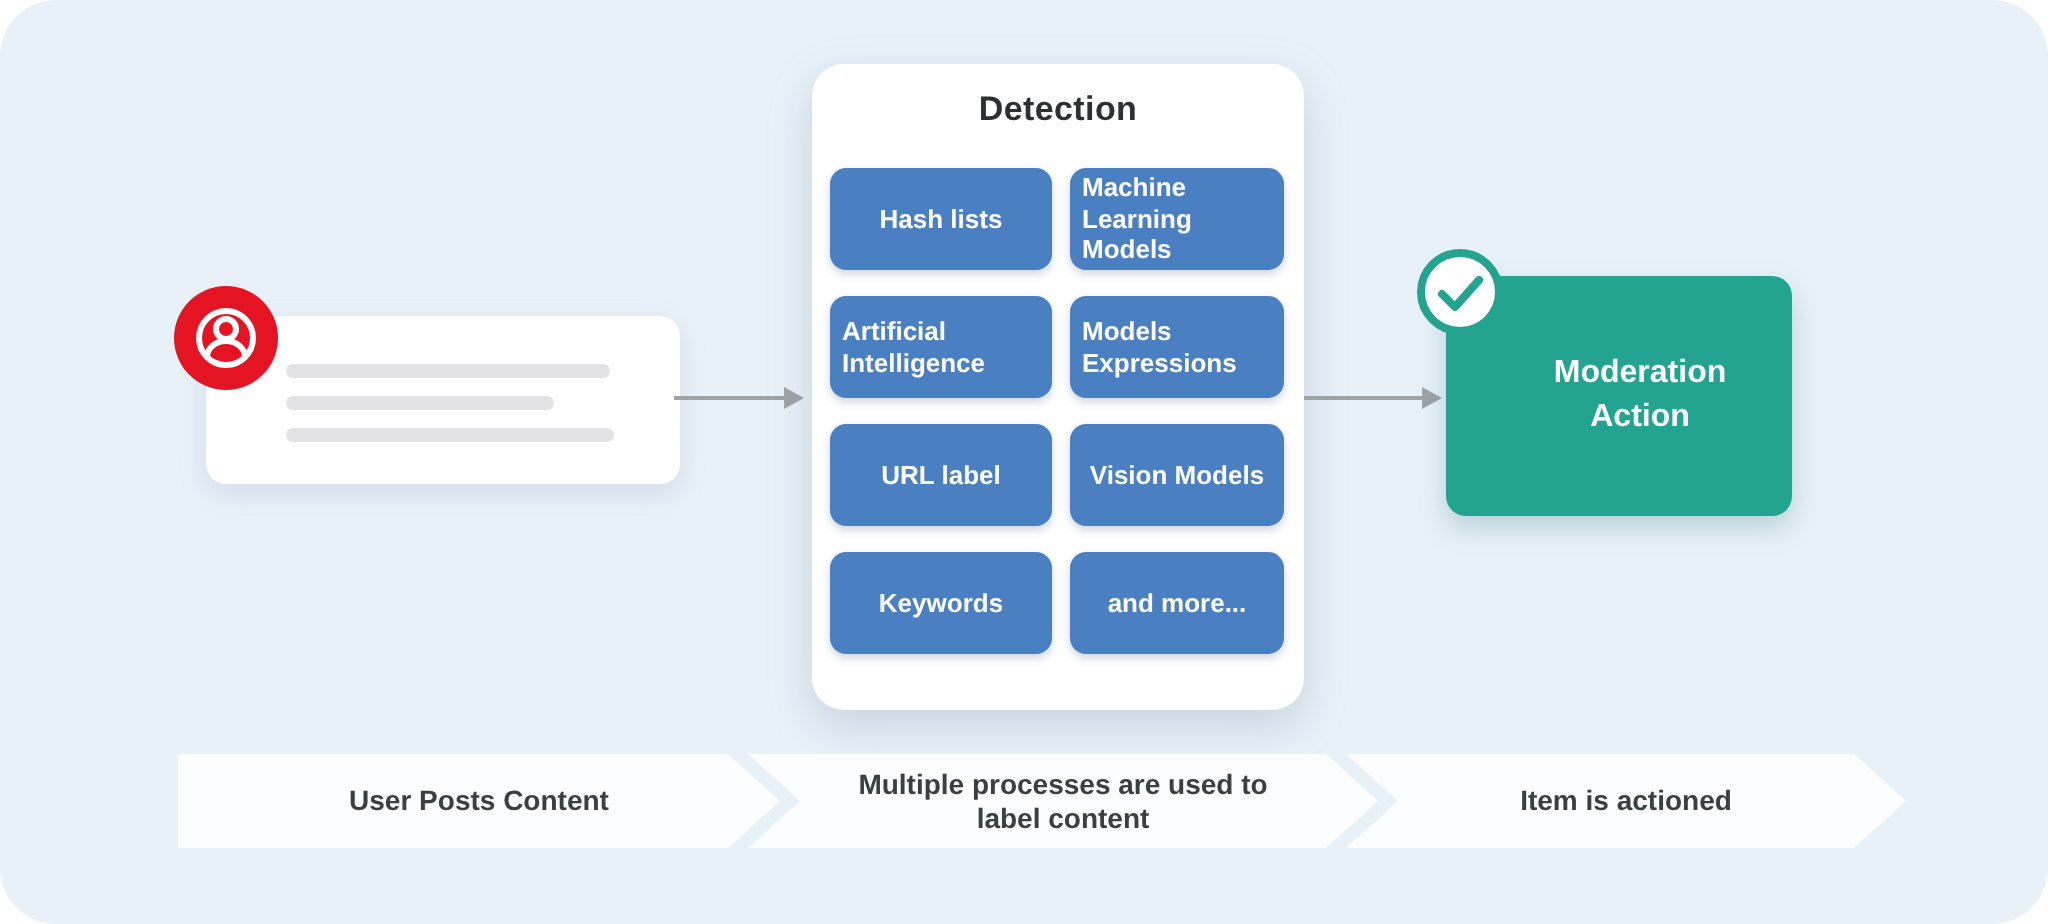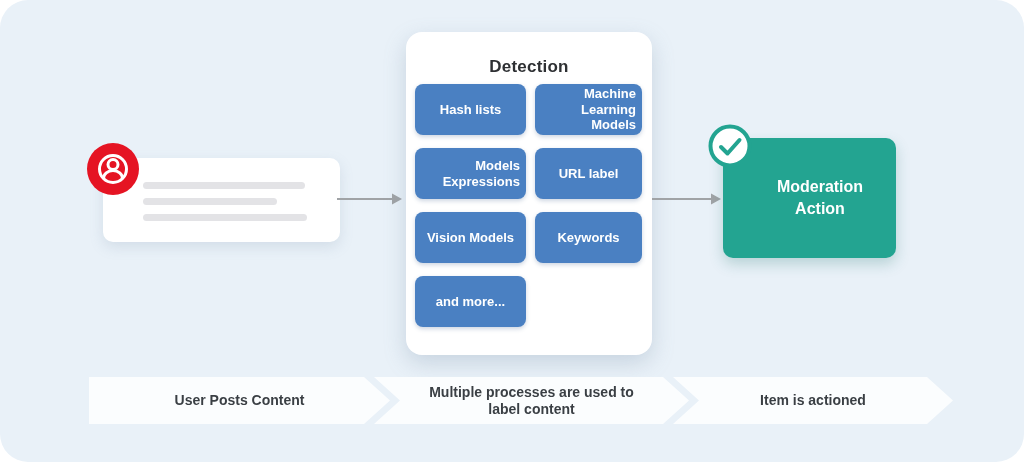--- a/index.html
+++ b/index.html
@@ -49,21 +49,21 @@
   
   .detect-card {
     position: absolute;
     left: 406px; top: 32px;
     width: 246px; height: 323px;
     background: #ffffff;
     border-radius: 16px;
     box-shadow: 0 8px 22px rgba(110,135,160,0.28);
   }
   .detect-title {
-    margin-top: 25px;
+    margin-top: 13px;
     text-align: center;
     font-size: 17px;
     font-weight: bold;
     color: #2e3033;
     letter-spacing: 0.2px;
   }
   .methods-grid {
     position: absolute;
     left: 9px; top: 52px;
     width: 227px;
@@ -75,21 +75,21 @@
   }
   .method {
     background: #4a80c2;
     border-radius: 8px;
     color: #ffffff;
     font-size: 13px;
     font-weight: bold;
     display: flex;
     align-items: center;
     justify-content: center;
-    text-align: right;
+    text-align: left;
     line-height: 1.2;
     padding: 2px 6px;
     box-sizing: border-box;
     box-shadow: 0 2px 4px rgba(60,90,140,0.25);
   }
 
   
   .action-box {
     position: absolute;
     left: 723px; top: 138px;
@@ -169,20 +169,21 @@
       <line x1="0" y1="7" x2="55" y2="7" stroke="#a0a3a6" stroke-width="2"></line>
       <polygon points="55,1.5 65,7 55,12.5" fill="#a0a3a6"></polygon>
     </svg>
   </span>
 
   <div class="detect-card">
     <div class="detect-title">Detection</div>
     <div class="methods-grid">
       <div class="method">Hash lists</div>
       <div class="method">Machine Learning Models</div>
+      <div class="method">Artificial Intelligence</div>
       <div class="method">Models Expressions</div>
       <div class="method">URL label</div>
       <div class="method">Vision Models</div>
       <div class="method">Keywords</div>
       <div class="method">and more...</div>
     </div>
   </div>
 
   <span class="arrow arrow-2">
     <svg width="70" height="14" viewBox="0 0 70 14">

